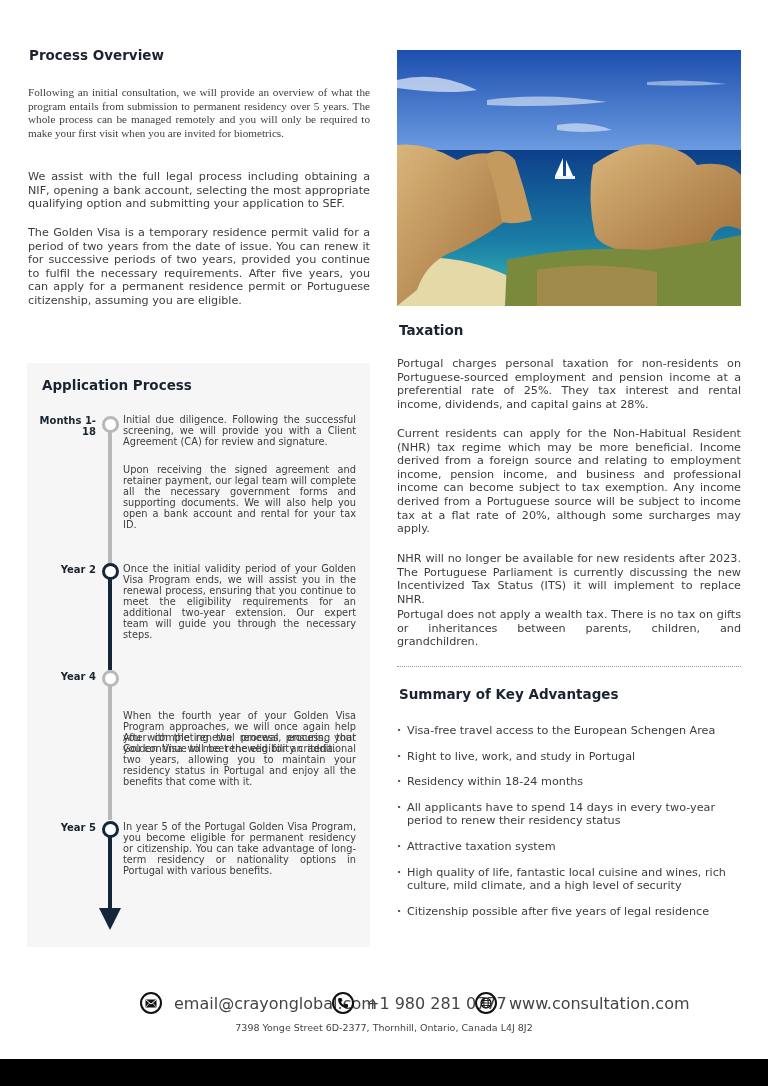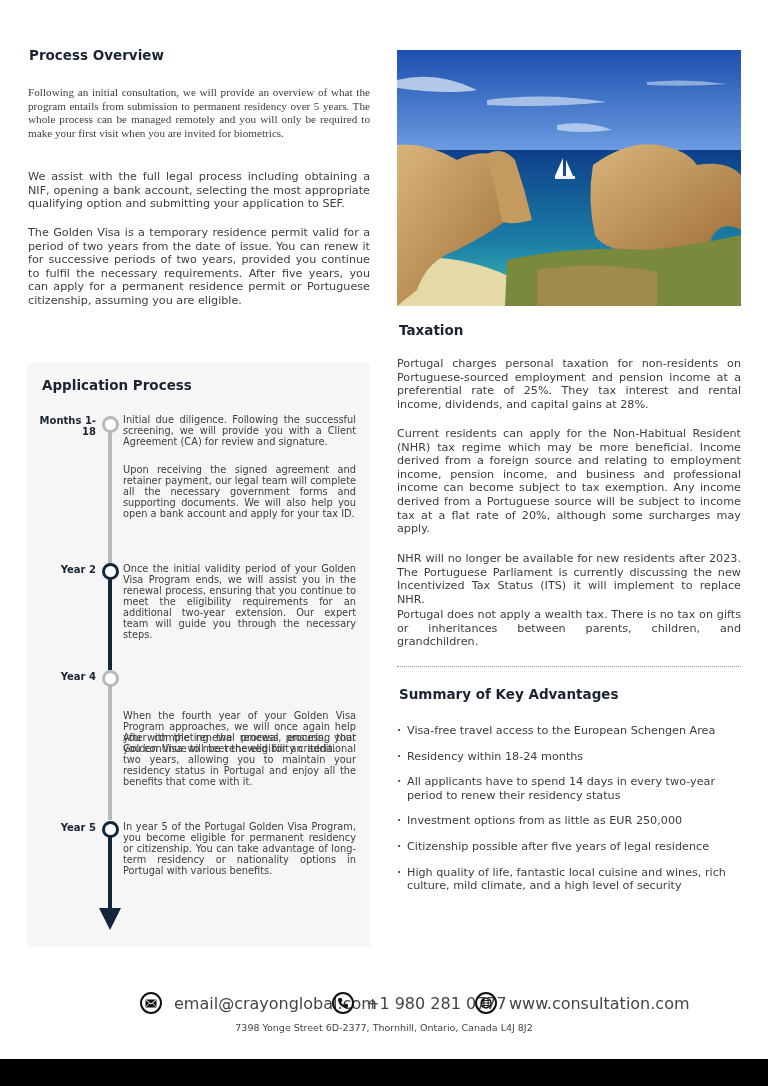--- a/index.html
+++ b/index.html
@@ -92,44 +92,45 @@
 <h2 class="abs h-tax">Taxation</h2>
 <p class="abs para t1">Portugal charges personal taxation for non-residents on Portuguese-sourced employment and pension income at a preferential rate of 25%. They tax interest and rental income, dividends, and capital gains at 28%.</p>
 <p class="abs para t2">Current residents can apply for the Non-Habitual Resident (NHR) tax regime which may be more beneficial. Income derived from a foreign source and relating to employment income, pension income, and business and professional income can become subject to tax exemption. Any income derived from a Portuguese source will be subject to income tax at a flat rate of 20%, although some surcharges may apply.</p>
 <p class="abs para t3">NHR will no longer be available for new residents after 2023. The Portuguese Parliament is currently discussing the new Incentivized Tax Status (ITS) it will implement to replace NHR.</p>
 <p class="abs para t4">Portugal does not apply a wealth tax. There is no tax on gifts or inheritances between parents, children, and grandchildren.</p>
 <div class="abs dots"></div>
 
 <h2 class="abs h-adv">Summary of Key Advantages</h2>
 <ul class="abs adv-list">
   <li>Visa-free travel access to the European Schengen Area</li>
+  <li>Right to live, work, and study in Portugal</li>
   <li>Residency within 18-24 months</li>
   <li>All applicants have to spend 14 days in every two-year period to renew their residency status</li>
-  <li>Investment options from as little as EUR 250,000</li>
+  <li>Attractive taxation system</li>
+  <li>High quality of life, fantastic local cuisine and wines, rich culture, mild climate, and a high level of security</li>
   <li>Citizenship possible after five years of legal residence</li>
-  <li>High quality of life, fantastic local cuisine and wines, rich culture, mild climate, and a high level of security</li>
 </ul>
 
 <div class="abs app-panel"></div>
 <h2 class="abs h-app">Application Process</h2>
 
 <div class="abs line grey" style="top:425px;height:140px;"></div>
 <div class="abs line navy" style="top:575px;height:95px;"></div>
 <div class="abs line grey" style="top:680px;height:140px;"></div>
 <div class="abs line navy" style="top:830px;height:82px;"></div>
 <div class="abs arrowhead"></div>
 
 <div class="abs node g" style="top:416px;"></div>
 <div class="abs node n" style="top:563px;"></div>
 <div class="abs node g" style="top:670px;"></div>
 <div class="abs node n" style="top:821px;"></div>
 
 <div class="abs tl-label" style="left:26px;top:415px;">Months 1-18</div>
 <p class="abs tl-text" style="top:414px;">Initial due diligence. Following the successful screening, we will provide you with a Client Agreement (CA) for review and signature.</p>
-<p class="abs tl-text" style="top:464px;">Upon receiving the signed agreement and retainer payment, our legal team will complete all the necessary government forms and supporting documents. We will also help you open a bank account and apply for your tax ID.</p>
+<p class="abs tl-text" style="top:464px;">Upon receiving the signed agreement and retainer payment, our legal team will complete all the necessary government forms and supporting documents. We will also help you open a bank account and rental for your tax ID.</p>
 
 <div class="abs tl-label" style="left:26px;top:564px;">Year 2</div>
 <p class="abs tl-text" style="top:563px;">Once the initial validity period of your Golden Visa Program ends, we will assist you in the renewal process, ensuring that you continue to meet the eligibility requirements for an additional two-year extension. Our expert team will guide you through the necessary steps.</p>
 
 <div class="abs tl-label" style="left:26px;top:671px;">Year 4</div>
 <p class="abs tl-text" style="top:710px;">When the fourth year of your Golden Visa Program approaches, we will once again help you with the renewal process, ensuring that you continue to meet the eligibility criteria.</p>
 <p class="abs tl-text" style="top:732px;">After completing the renewal process, your Golden Visa will be renewed for an additional two years, allowing you to maintain your residency status in Portugal and enjoy all the benefits that come with it.</p>
 
 <div class="abs tl-label" style="left:26px;top:822px;">Year 5</div>
 <p class="abs tl-text" style="top:821px;">In year 5 of the Portugal Golden Visa Program, you become eligible for permanent residency or citizenship. You can take advantage of long-term residency or nationality options in Portugal with various benefits.</p>

